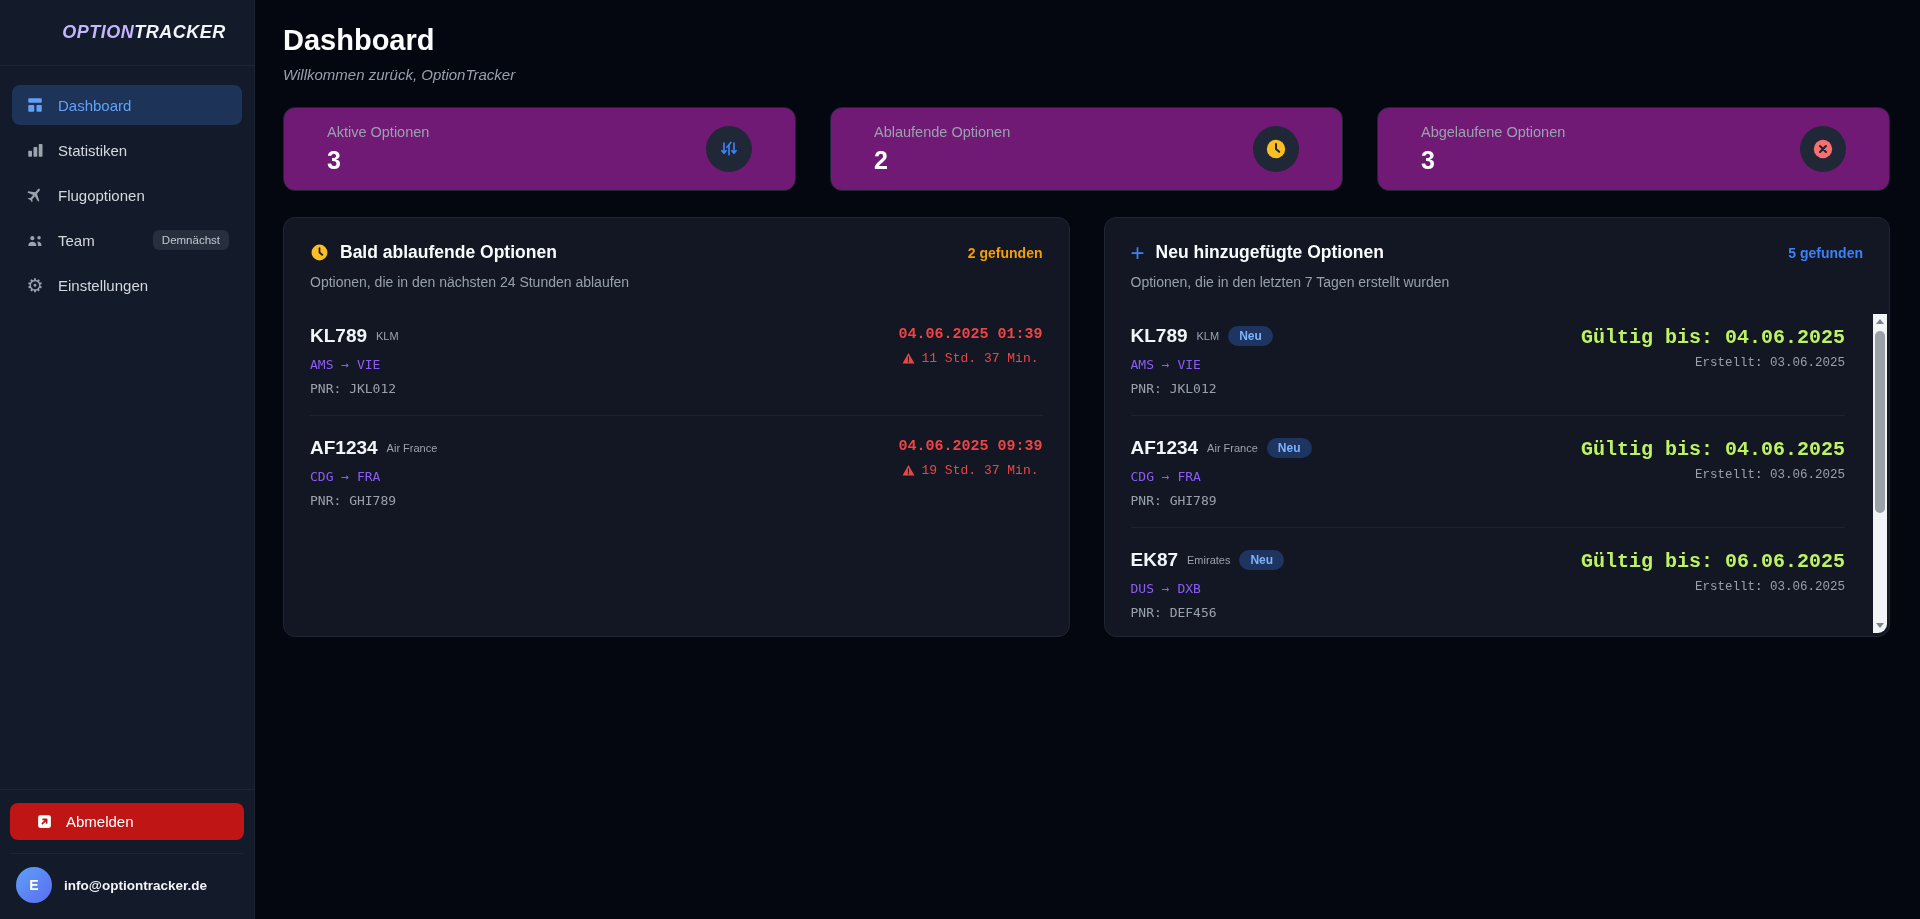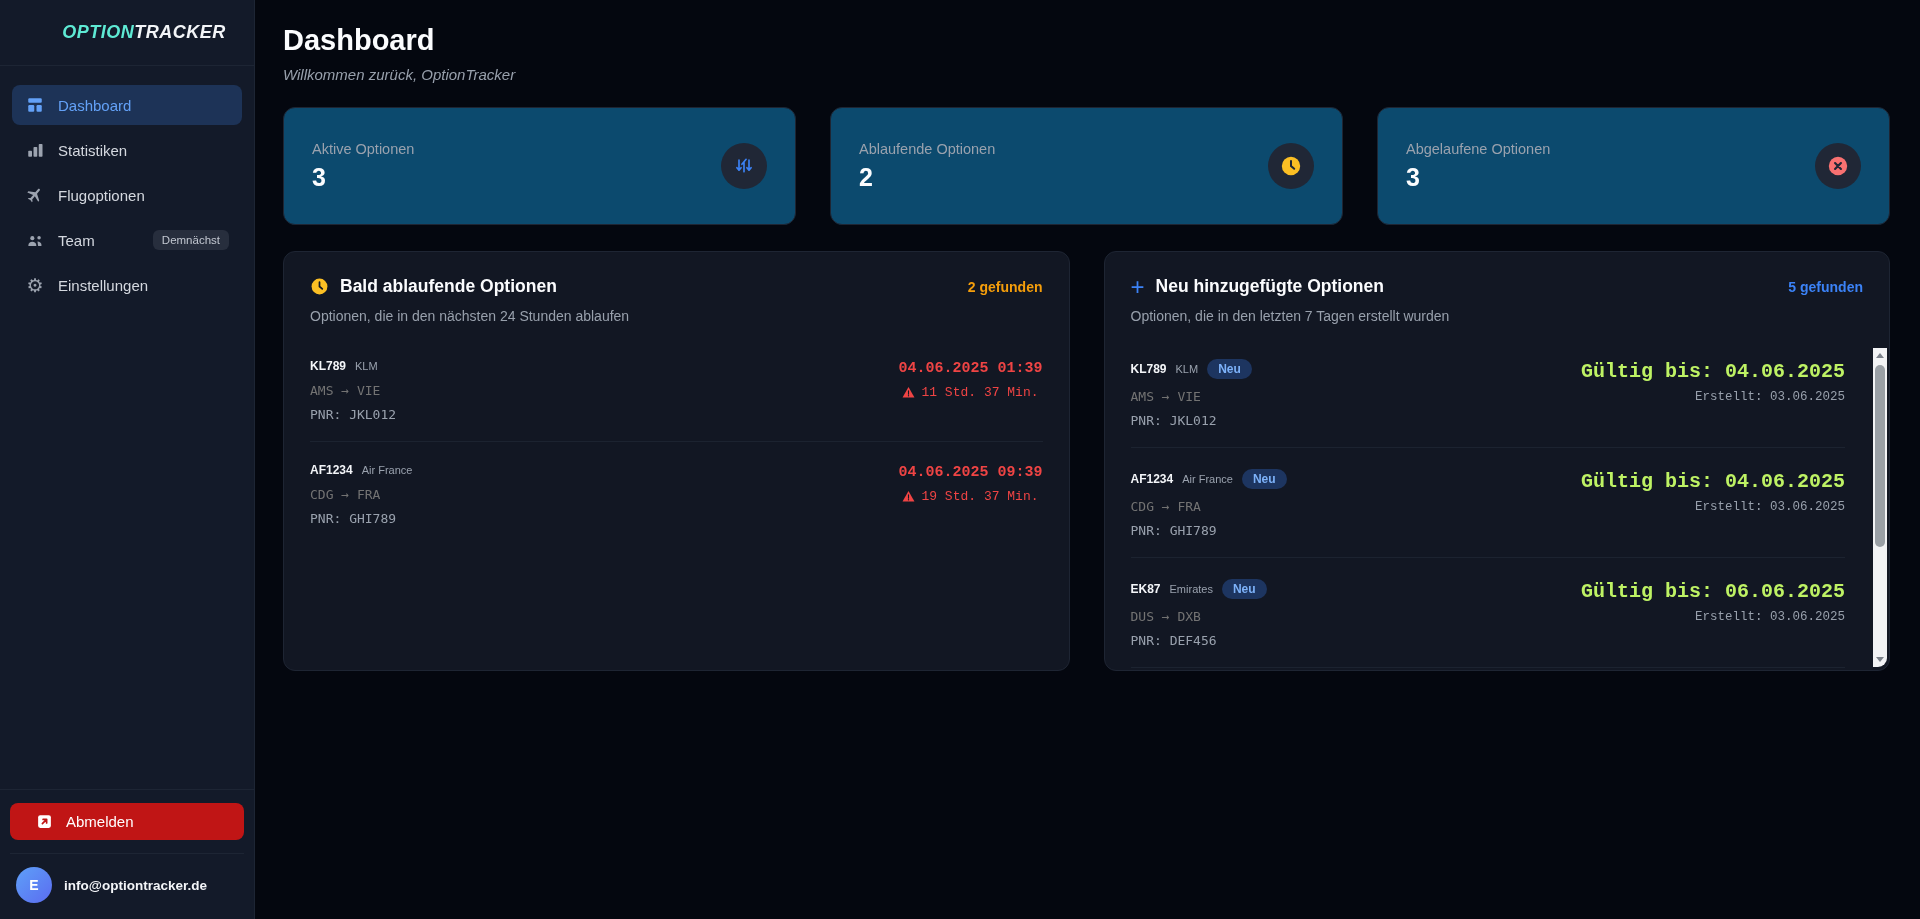--- a/index.html
+++ b/index.html
@@ -4,21 +4,21 @@
 <style>
   * { margin:0; padding:0; box-sizing:border-box; }
   html,body { width:1920px; height:919px; overflow:hidden; }
   body { font-family:"Liberation Sans", sans-serif; background:#04070f; color:#e8ebf0; }
   .app { display:flex; width:1920px; height:919px; }
 
   
   .sidebar { position:relative; width:255px; height:100%; background:#131a29; border-right:1px solid #1d2534; flex:none; }
   .logo { height:66px; display:flex; align-items:center; justify-content:center; border-bottom:1px solid #1d2534;
           font-size:18px; font-weight:bold; font-style:italic; letter-spacing:.5px; }
-  .logo .l1 { color:#5eead4;margin-left:34px; }
+  .logo .l1 { color:#c4b5fd;margin-left:34px; }
   .logo .l2 { color:#f3f5f8; }
   nav { padding:14px 0 0; }
   .nav-item { display:flex; align-items:center; gap:13px; margin:5px 12px; padding:10px 13px; border-radius:8px;
               font-size:15px; color:#d4d8df; cursor:pointer; }
   .nav-item.active { background:#1d3357; color:#63a1f7; }
   .nav-item .nicon { width:20px; height:20px; display:flex; align-items:center; justify-content:center; color:#9ca3af; flex:none; }
   .nav-item.active .nicon { color:#63a1f7; }
   .gear-glyph { font-size:19px; line-height:1; color:#9ca3af; font-style:normal; }
   .soon-badge { margin-left:auto; background:#272e3d; color:#c2c7d0; font-size:11.5px; padding:4px 9px; border-radius:6px; }
 
@@ -29,45 +29,45 @@
   .avatar { width:36px; height:36px; border-radius:50%; background:linear-gradient(135deg,#5ea0f8,#5b6cf0);
             display:flex; align-items:center; justify-content:center; font-size:14px; font-weight:bold; color:#fff; flex:none; }
   .user-email { font-size:13.5px; font-weight:bold; color:#f3f5f8; }
 
   
   main { flex:1; padding:24px 30px 0 28px; position:relative; }
   h1 { font-size:29px; font-weight:bold; color:#fbfcfe; }
   .subtitle { font-size:15px; color:#98a0ac; margin-top:9px;font-style:italic; }
 
   .stats { display:flex; gap:34px; margin-top:24px; }
-  .stat-card { flex:1; height:118px; background:#0c4a6e; border:1px solid #1e2533; border-radius:12px;
-               display:flex; align-items:center; justify-content:space-between; padding:0 28px; }
+  .stat-card { flex:1; height:84px; background:#701a75; border:1px solid #1e2533; border-radius:12px;
+               display:flex; align-items:center; justify-content:space-between; padding:0 43px; }
   .stat-label { font-size:14.5px; color:#9aa2ae; }
   .stat-value { font-size:25px; font-weight:bold; color:#fbfcfe; margin-top:6px; }
   .stat-iconwrap { width:46px; height:46px; border-radius:50%; background:#202736; display:flex; align-items:center; justify-content:center; flex:none; }
 
   .panels { display:flex; gap:34px; margin-top:26px; }
   .panel { flex:1; height:420px; background:#121723; border:1px solid #1e2533; border-radius:12px;
            padding:24px 26px 0; position:relative; overflow:hidden; }
   .panel-head { display:flex; align-items:center; gap:11px; }
   .panel-title { font-size:17.5px; font-weight:bold; color:#fbfcfe; }
   .count-badge { margin-left:auto; font-size:14px; font-weight:bold; }
   .count-orange { color:#f59e0b; }
   .count-blue { color:#3b82f6; }
   .panel-sub { font-size:14px; color:#98a0ac; margin-top:11px; }
   .plus-glyph { color:#3b82f6; font-size:24px; font-weight:400; line-height:18px; }
 
   .opt-list { margin-top:14px; }
   .opt-row { display:flex; justify-content:space-between; padding:21px 0 19px; }
   .opt-row + .opt-row { border-top:1px solid #1c2330; }
   .line1 { display:flex; align-items:center; gap:9px; }
-  .flight { font-size:12px; font-weight:bold; color:#f3f5f8; }
+  .flight { font-size:19px; font-weight:bold; color:#f3f5f8; }
   .airline { font-size:11px; color:#9aa2ae; }
   .mono { font-family:"DejaVu Sans Mono", monospace; }
-  .route { font-size:13px; color:#737373; margin-top:10px; }
+  .route { font-size:13px; color:#8b5cf6; margin-top:10px; }
   .pnr { font-size:13px; color:#99a1ad; margin-top:9px; }
   .row-right { text-align:right; margin-top:1px; flex:none;font-family:Liberation Mono, monospace; }
   .exp-date { font-size:15px; font-weight:bold; color:#ef4444; }
   .exp-remaining { display:flex; align-items:center; justify-content:center; gap:6px; font-size:13px; color:#ef4444; margin-top:8px; }
   .valid-until { font-size:20px; font-weight:bold; color:#bef264; }
   .created { font-size:12.5px; color:#98a0ac; margin-top:7px; }
   .neu-badge { background:#1d3560; color:#7db2f9; font-size:12px; font-weight:bold; padding:3px 11px; border-radius:999px; }
   .new-list { margin-right:18px; }
 
   

